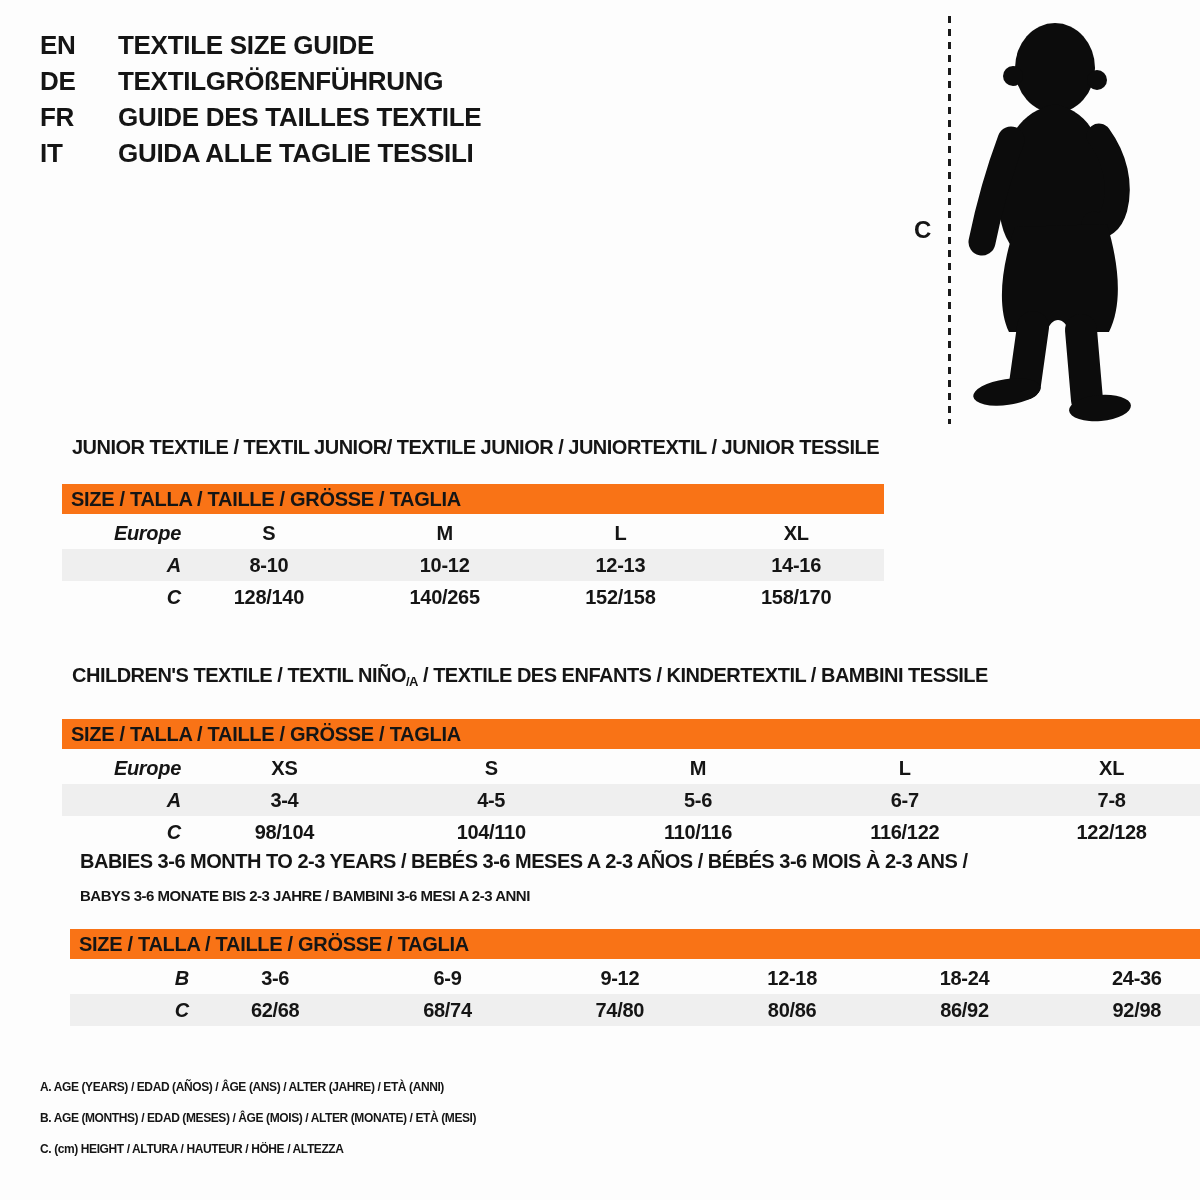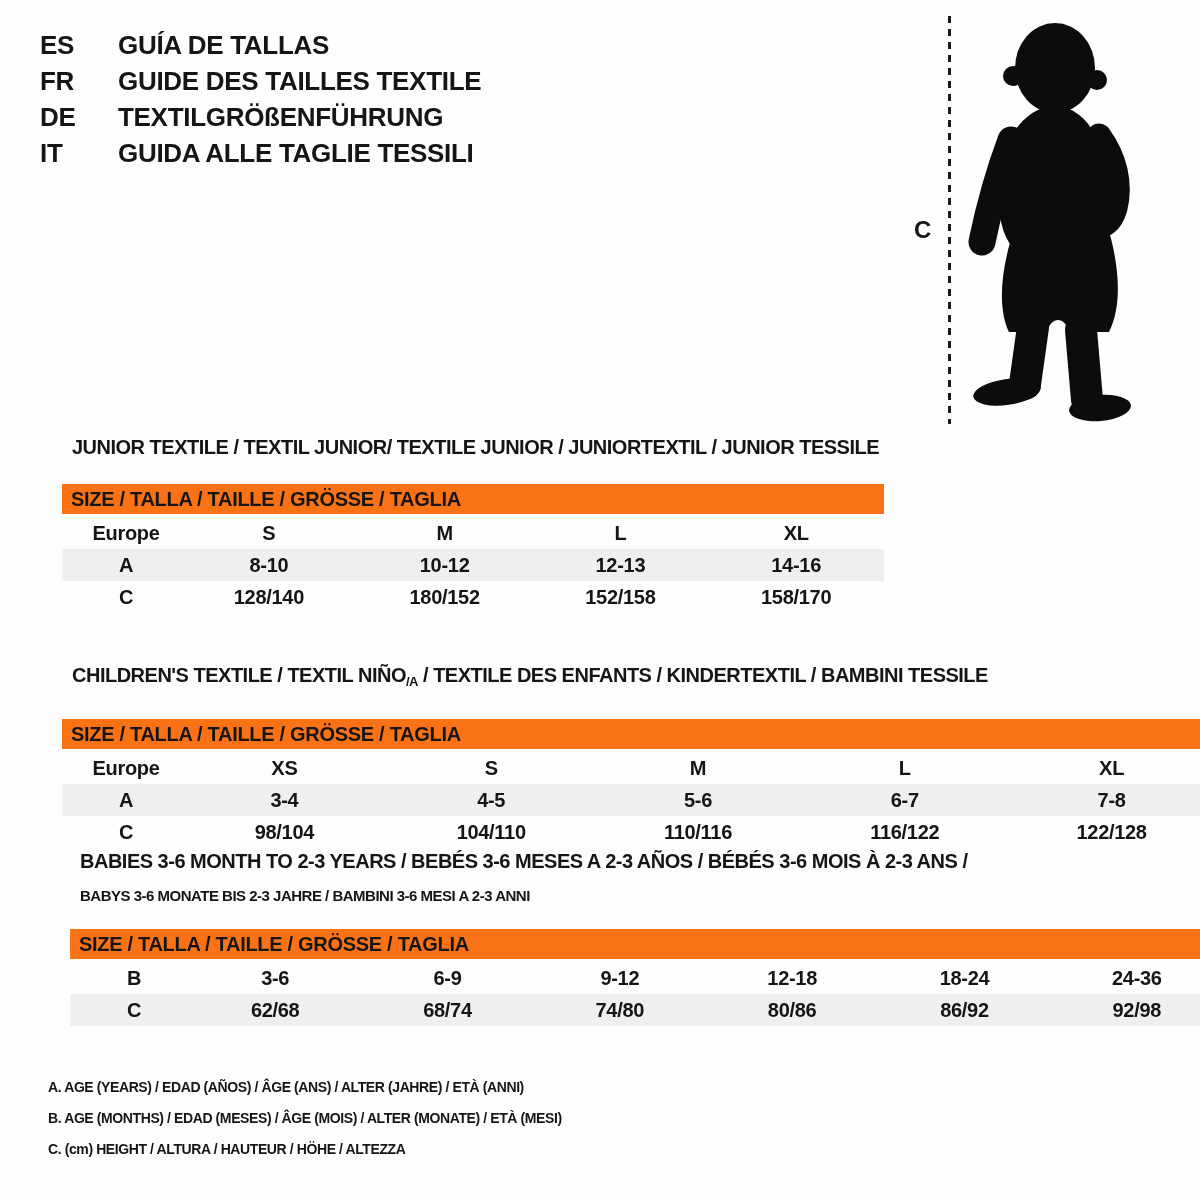--- a/index.html
+++ b/index.html
@@ -38,43 +38,43 @@
   .size-bar{
     margin:26px 0 0 30px;height:30px;line-height:30px;
     background:#f97316;padding-left:9px;font-size:20px;
     box-sizing:border-box;
   }
   #sec-babies .size-bar{margin-top:22px;}
   .size-table{margin:3px 0 0 30px;border-collapse:collapse;table-layout:fixed;}
   .w-junior{width:822px;}
   .w-wide{width:1153px;}
   .size-table td{height:32px;font-size:20px;text-align:center;padding:0;}
-  .size-table td.lbl{width:110px;text-align:center;padding-left:9px;}
+  .size-table td.lbl{width:110px;text-align:right;padding-left:9px;font-style:italic;}
   tr.shaded td{background:#efefef;}
 
   
-  .legend{position:absolute;top:1072px;left:48px;font-size:14px;line-height:31px;letter-spacing:-0.4px;}
+  .legend{position:absolute;top:1072px;left:40px;font-size:12px;line-height:31px;letter-spacing:-0.4px;}
 </style>
 </head>
 <body>
 
 <div class="page">
 
   <header class="lang-block">
     <div class="lang-row">
-      <span class="lang-code">ES</span>
-      <span class="lang-title">GUÍA DE TALLAS</span>
+      <span class="lang-code">EN</span>
+      <span class="lang-title">TEXTILE SIZE GUIDE</span>
+    </div>
+    <div class="lang-row">
+      <span class="lang-code">DE</span>
+      <span class="lang-title">TEXTILGRÖßENFÜHRUNG</span>
     </div>
     <div class="lang-row">
       <span class="lang-code">FR</span>
       <span class="lang-title">GUIDE DES TAILLES TEXTILE</span>
-    </div>
-    <div class="lang-row">
-      <span class="lang-code">DE</span>
-      <span class="lang-title">TEXTILGRÖßENFÜHRUNG</span>
     </div>
     <div class="lang-row">
       <span class="lang-code">IT</span>
       <span class="lang-title">GUIDA ALLE TAGLIE TESSILI</span>
     </div>
   </header>
 
   <div class="measure-line"></div>
   <div class="measure-label">C</div>
   <svg class="silhouette" width="195" height="410" viewBox="0 0 195 410" aria-hidden="true">
@@ -108,21 +108,21 @@
       <tr class="shaded">
         <td class="lbl">A</td>
         <td>8-10</td>
         <td>10-12</td>
         <td>12-13</td>
         <td>14-16</td>
       </tr>
       <tr>
         <td class="lbl">C</td>
         <td>128/140</td>
-        <td>180/152</td>
+        <td>140/265</td>
         <td>152/158</td>
         <td>158/170</td>
       </tr>
       </tbody>
     </table>
   </section>
 
   <section class="section" id="sec-children">
     <h2 class="sec-title"><span>CHILDREN'S TEXTILE / TEXTIL NIÑO</span><span class="sub">/A</span><span> / TEXTILE DES ENFANTS / KINDERTEXTIL / BAMBINI TESSILE</span></h2>
     <div class="size-bar w-wide">SIZE / TALLA / TAILLE / GRÖSSE / TAGLIA</div>

